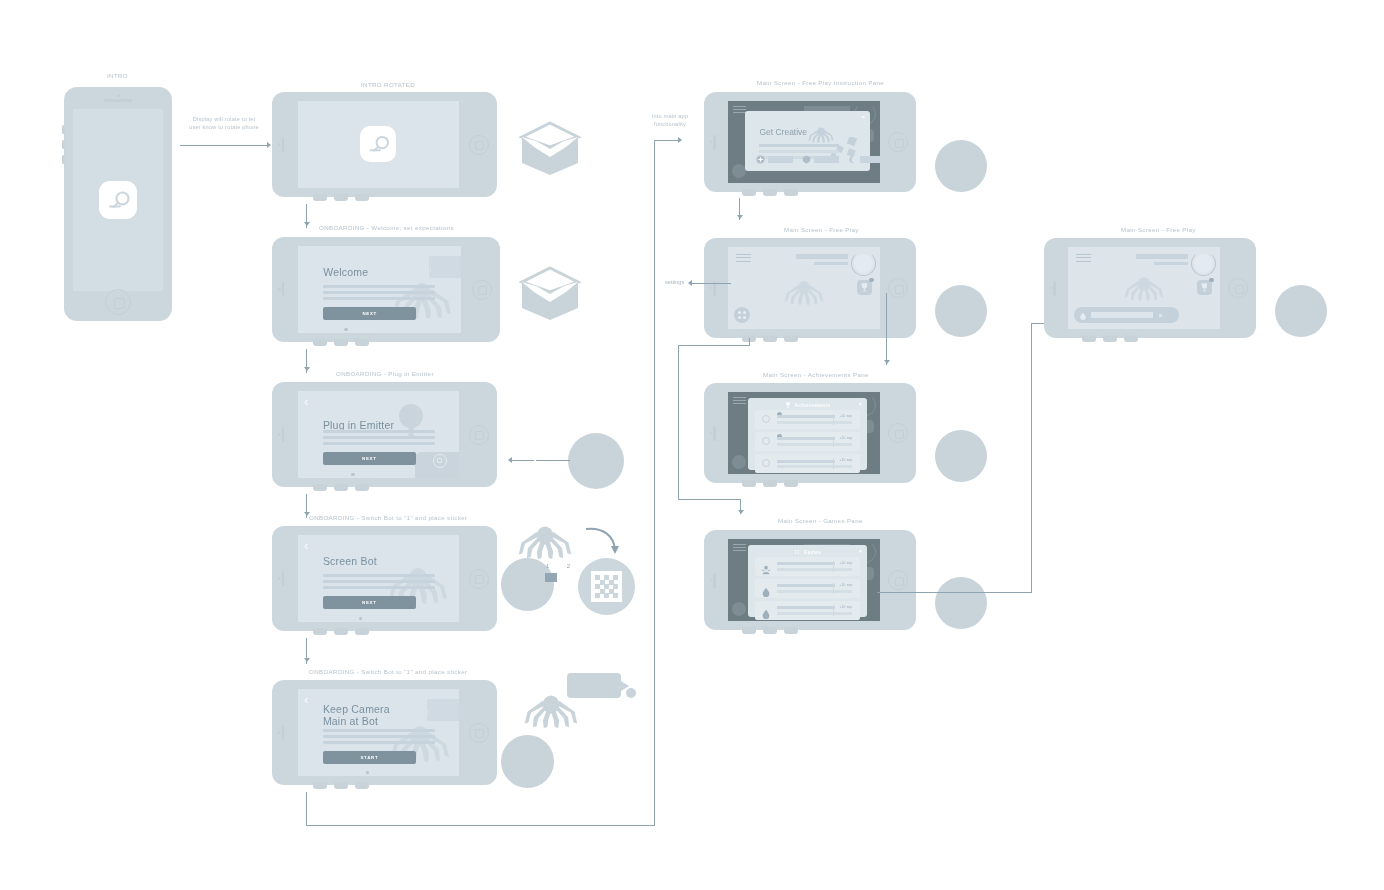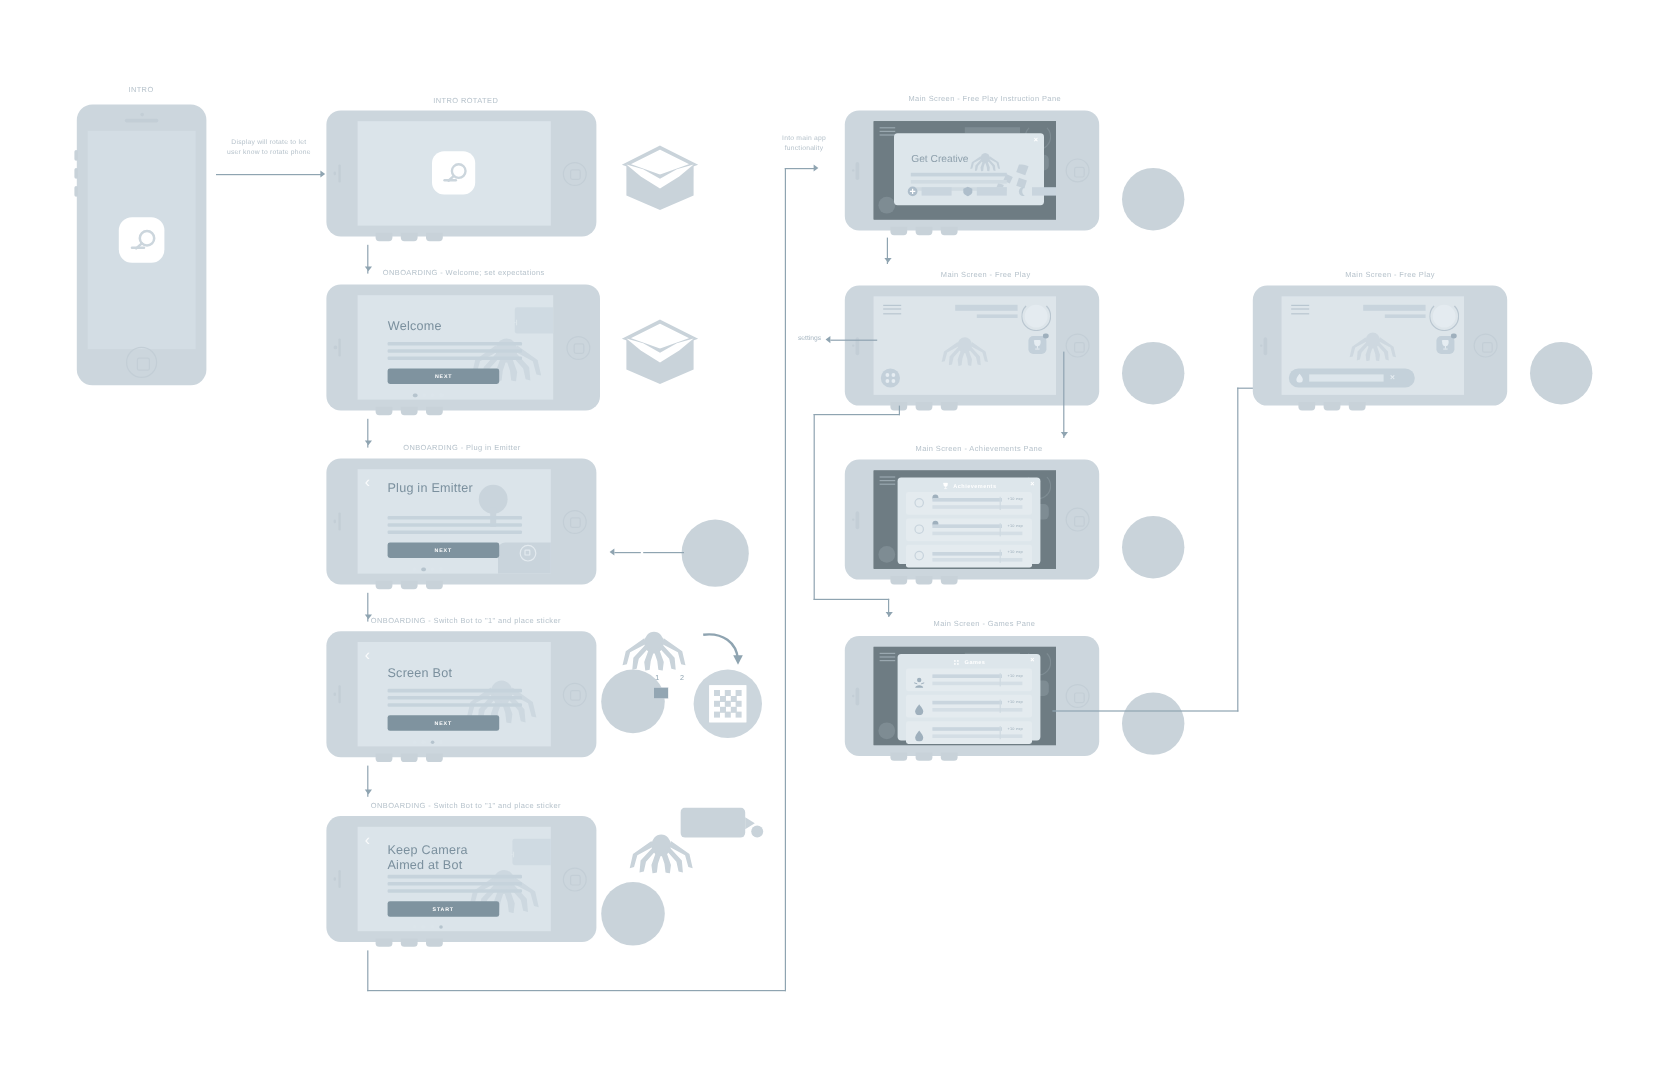--- a/index.html
+++ b/index.html
@@ -361,21 +361,21 @@
         <div class="abs" style="right:22px; top:12px;">
           <svg width="44" height="38" viewBox="0 0 44 38" aria-hidden="true">
             <circle cx="18" cy="13" r="12" fill="#c9d4dc"></circle>
             <rect x="15.5" y="20" width="5" height="16" fill="#c9d4dc"></rect>
           </svg>
         </div>
         <div class="abs" style="right:-6px; bottom:-4px; width:50px; height:30px; background:#c9d4dc; border-radius:6px 0 0 0;"></div>
         <div class="abs" style="right:12px; bottom:10px; width:14px; height:14px; border:1.3px solid #e3eaef; border-radius:50%;">
           <span style="position:absolute; left:50%; top:50%; width:5px; height:5px; margin:-2.5px 0 0 -2.5px; border:1.3px solid #e3eaef; border-radius:1px; display:block;"></span>
         </div>
-        <div class="title" style="top:10px;">Plug in Emitter</div>
+        <div class="title" style="top:28px;">Plug in Emitter</div>
         <div class="bar" style="top:39px; width:112px;"></div>
         <div class="bar" style="top:45px; width:112px;"></div>
         <div class="bar" style="top:51px; width:112px;"></div>
         <div class="cta" style="top:61px;">NEXT</div>
         <div class="dots" style="top:82px;">
           <i></i>
             <i class="on"></i>
             <i></i>
             <i></i>
         </div>
@@ -511,21 +511,21 @@
               <path d="M22 12 L5 24 L2 37 L6 36 L9 25 L24 17 Z"></path>
               <path d="M40 12 L57 24 L60 37 L56 36 L53 25 L38 17 Z"></path>
               <path d="M24 17 L12 30 L11 41 L15 40 L17 31 L26 21 Z"></path>
               <path d="M38 17 L50 30 L51 41 L47 40 L45 31 L36 21 Z"></path>
               <path d="M27 20 L22 34 L23 42 L27 41 L28 33 L31 24 Z"></path>
               <path d="M35 20 L40 34 L39 42 L35 41 L34 33 L31 24 Z"></path>
             </g>
           </svg>
         </div>
         <div class="title" style="top:14px;">Keep Camera
-Aimed at Bot</div>
+Main at Bot</div>
         <div class="bar" style="top:40px; width:112px;"></div>
         <div class="bar" style="top:46px; width:112px;"></div>
         <div class="bar" style="top:52px; width:112px;"></div>
         <div class="cta" style="top:62px;">START</div>
         <div class="dots" style="top:82px;">
           <i></i>
             <i></i>
             <i></i>
             <i class="on"></i>
         </div>

